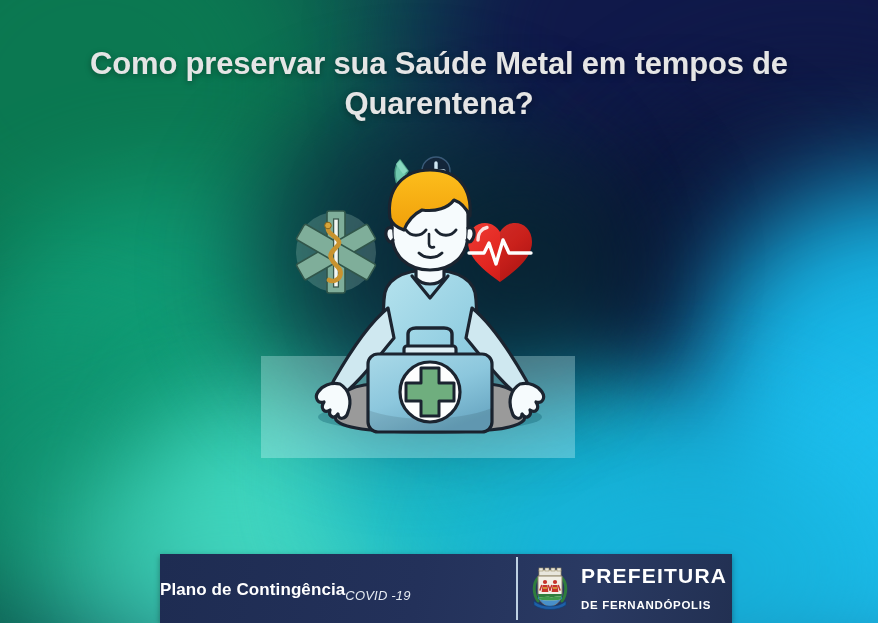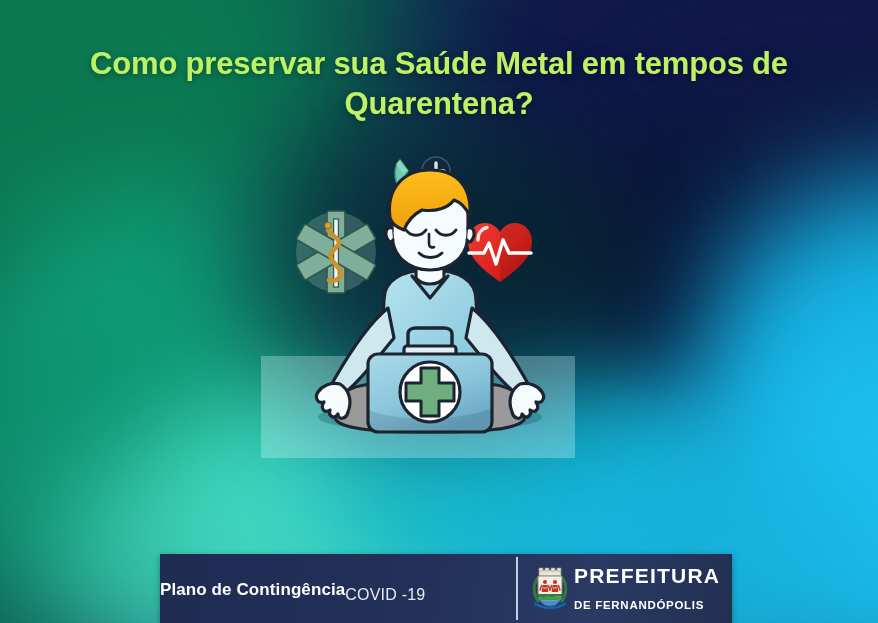--- a/index.html
+++ b/index.html
@@ -33,21 +33,21 @@
   .b-cyan-b      { left:480px;  top:420px;   width:420px; height:300px; background:#17b6e0; opacity:.9; }
   .b-dark-center { left:250px;  top:120px;   width:330px; height:300px; background:#0c2b3c; opacity:.8; }
   .b-dark-c2     { left:390px;  top:150px;   width:260px; height:230px; background:#06202e; opacity:.75; }
   .b-teal-ll     { left:-90px;  top:330px;   width:300px; height:280px; background:#0e8f6c; opacity:.8; }
   .b-deepnavy    { left:560px;  top:150px;   width:240px; height:210px; background:#0a1438; opacity:.85; }
 
   
   .headline{
     position:absolute; left:0; right:0; top:44px;
     text-align:center;
-    color:#bef264;
+    color:#e5e5e5;
     font-weight:bold;
     font-size:31px;
     line-height:1.28;
     letter-spacing:-0.2px;
     padding:0 70px;
     text-shadow:0 2px 6px rgba(0,0,0,.35);
   }
 
   
   .plate{
@@ -67,28 +67,28 @@
     display:flex; align-items:stretch;
     box-shadow:0 2px 6px rgba(0,0,0,.35);
   }
   .banner-left{
     flex:0 0 356px;
     display:flex; flex-direction:row; align-items:center; justify-content:flex-start;
     padding-top:2px;
   }
   .b-plano{ color:#ffffff; font-size:17px; font-weight:bold; line-height:1.05; letter-spacing:.1px; }
   .b-corona{ color:#e8393c; font-size:24px; font-weight:bold; letter-spacing:.4px; line-height:1.05; margin-top:1px; }
-  .b-covid{ color:#e6ebf2; font-size:16px; letter-spacing:.2px; margin-top:11px; }
+  .b-covid{ color:#e6ebf2; font-size:13px; letter-spacing:.2px; margin-top:11px;font-style:italic; }
 
   .banner-divider{ width:2px; background:#cfe2f2; margin:3px 0; opacity:.9; flex:0 0 2px; }
 
   .banner-right{
     flex:1;
     display:flex; align-items:center; justify-content:flex-start;
-    padding-left:14px; gap:6px;
+    padding-left:14px; gap:13px;
   }
   .crest{ width:36px; height:44px; flex:0 0 36px; }
   .crest svg{ display:block; width:100%; height:100%; }
   .pref-text{ display:flex; flex-direction:column; line-height:1; }
   .pref-1{ color:#ffffff; font-size:21px; font-weight:bold; letter-spacing:1.2px; }
   .pref-2{ color:#ffffff; font-size:11.5px; font-weight:bold; letter-spacing:.7px; margin-top:14px; }
 </style>
 </head>
 <body>
 

